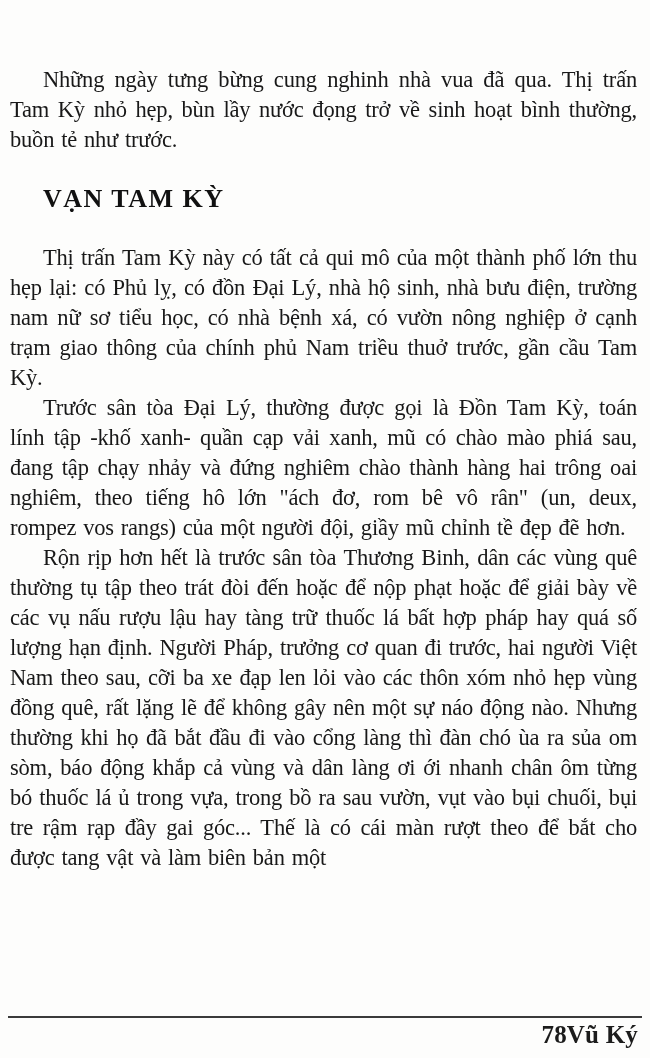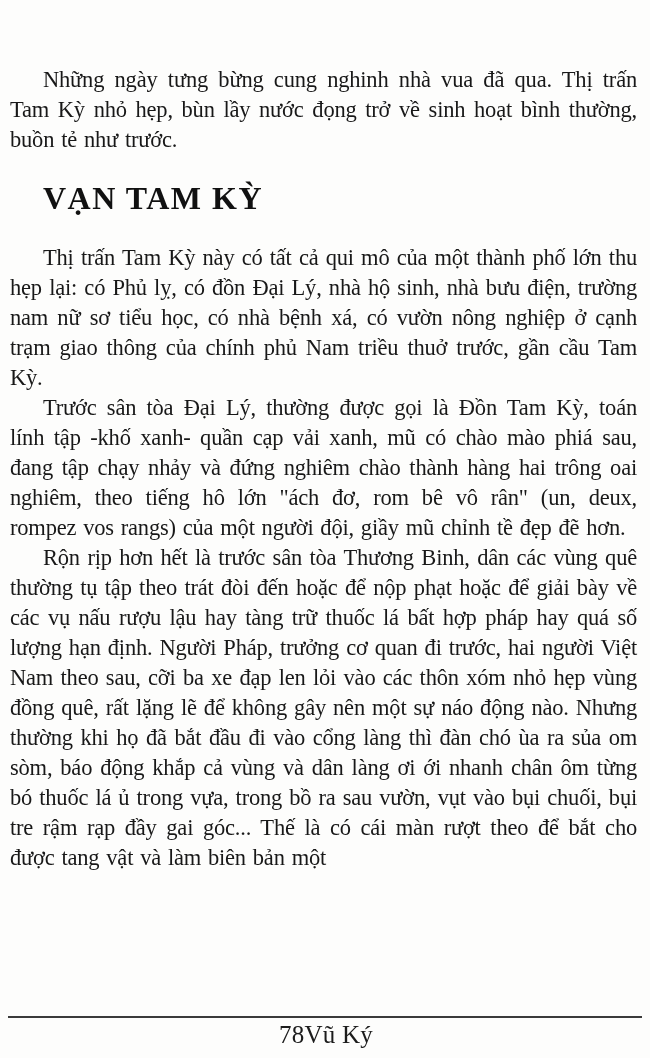--- a/index.html
+++ b/index.html
@@ -30,41 +30,42 @@
     line-height: 30px;
     text-align: justify;
     letter-spacing: -0.2px;
     word-spacing: 1.5px;
   }
   .indent {
     text-indent: 33px;
   }
   .section-heading {
     margin: 28px 0 29px 33px;
-    font-size: 32px;
+    font-size: 26px;
     line-height: 31px;
     font-weight: bold;
     letter-spacing: 1.5px;
     color: #111111;
   }
   .footer {
     position: absolute;
     left: 8px;
     right: 8px;
     top: 1016px;
     border-top: 2px solid #3b3b3b;
   }
   .footer-row {
     display: flex;
-    justify-content: center;
+    justify-content: flex-end;
     align-items: baseline;
     padding: 3px 4px 0 6px;
     font-size: 25px;
     letter-spacing: 0.2px;
     color: #1c1c1c;
+    font-weight: bold;
   }
 </style>
 </head>
 <body>
 
 <div class="page">
   <div class="text-block">
     <p class="para indent">Những ngày tưng bừng cung nghinh nhà vua đã qua. Thị trấn Tam Kỳ nhỏ hẹp, bùn lầy nước đọng trở về sinh hoạt bình thường, buồn tẻ như trước.</p>
 
     <h2 class="section-heading">VẠN TAM KỲ</h2>

